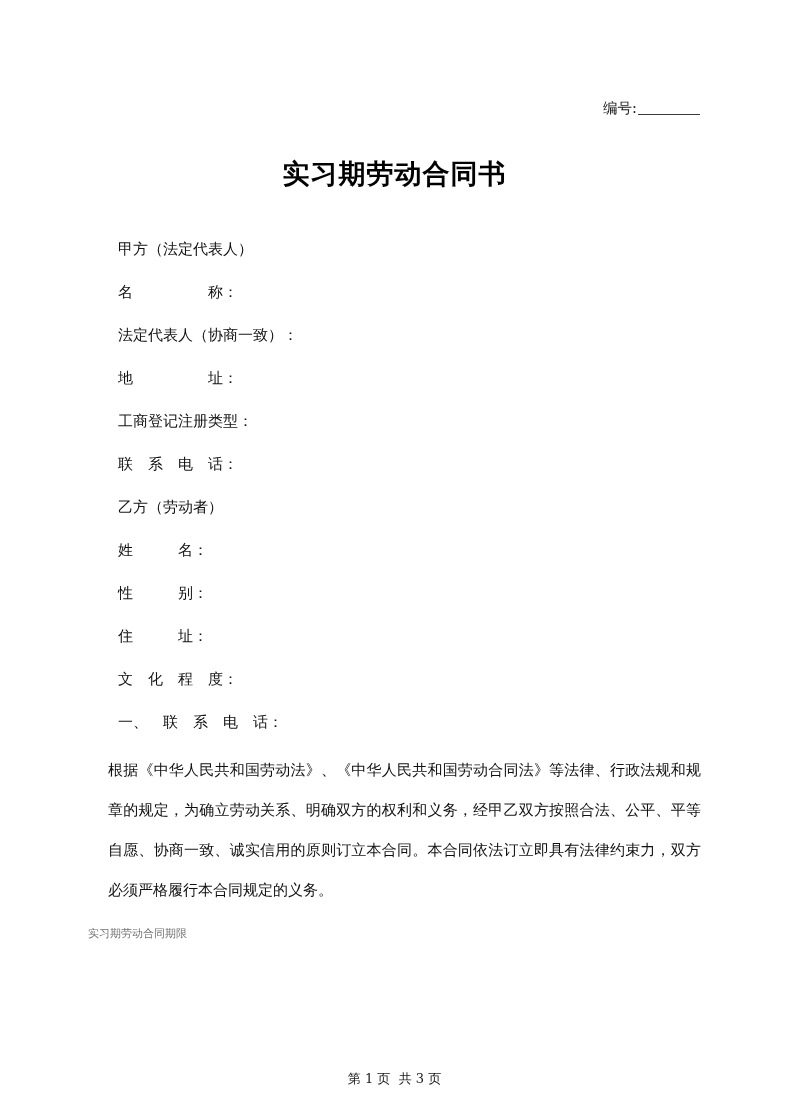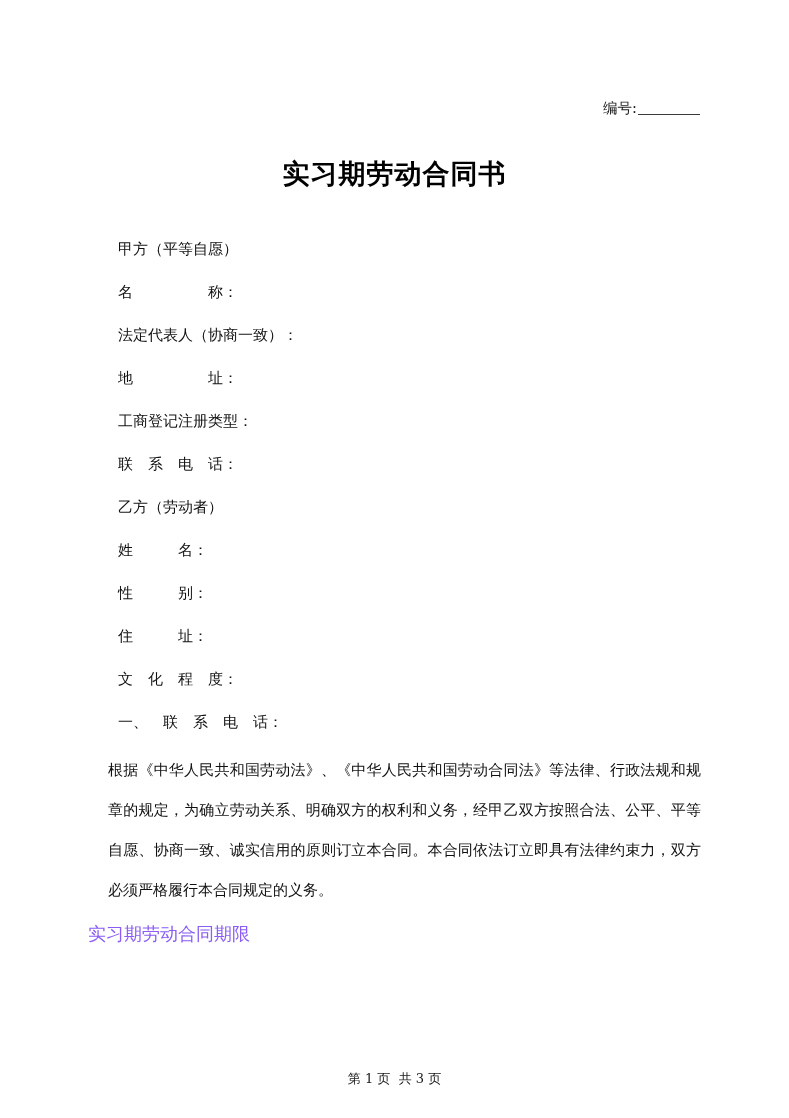--- a/index.html
+++ b/index.html
@@ -86,26 +86,26 @@
     font-size: 15px;
     line-height: 40px;
     margin-top: 6px;
     text-align: justify;
     text-justify: inter-character;
     color: #111111;
     margin-left: 20px;
   }
 
   .section-heading {
-    font-family: Liberation Serif, serif;
-    font-size: 18px;
+    font-family: Liberation Mono, monospace;
+    font-size: 11px;
     line-height: 40px;
     height: 40px;
     margin-top: 4px;
-    color: #8b5cf6;
+    color: #737373;
   }
 
   .term-line {
     font-size: 15px;
     line-height: 40px;
     height: 40px;
     padding-left: 30px;
     margin-top: 4px;
     color: #111111;
     white-space: nowrap;
@@ -139,21 +139,21 @@
 <div class="page">
 
   <div class="serial-row">
     <span>编号:</span><span class="serial-blank"></span>
   </div>
 
   <div class="doc-title">实习期劳动合同书</div>
 
   <div class="body-block">
 
-    <div class="field-line">甲方（平等自愿）</div>
+    <div class="field-line">甲方（法定代表人）</div>
     <div class="field-line">名　　　　　称：</div>
     <div class="field-line">法定代表人（协商一致）：</div>
     <div class="field-line">地　　　　　址：</div>
     <div class="field-line">工商登记注册类型：</div>
     <div class="field-line">联　系　电　话：</div>
 
     <div class="field-line">乙方（劳动者）</div>
     <div class="field-line">姓　　　名：</div>
     <div class="field-line">性　　　别：</div>
     <div class="field-line">住　　　址：</div>

